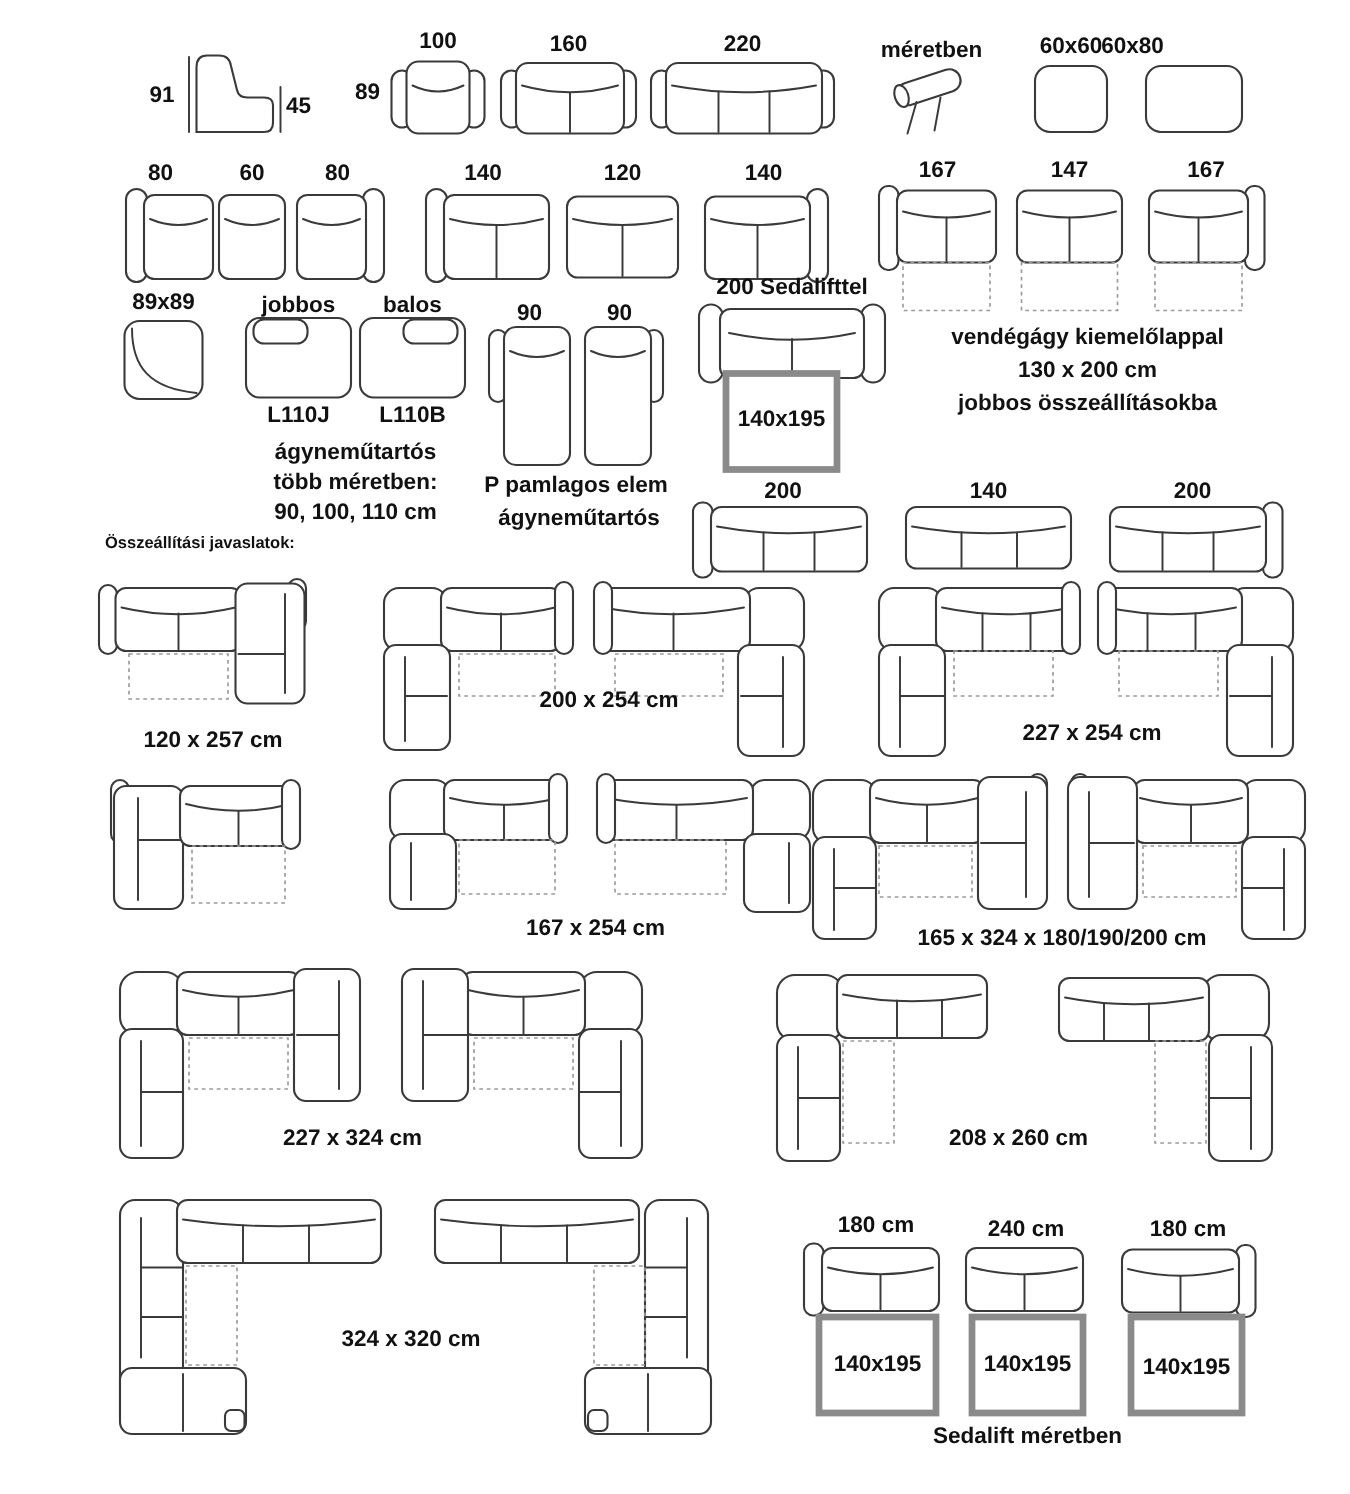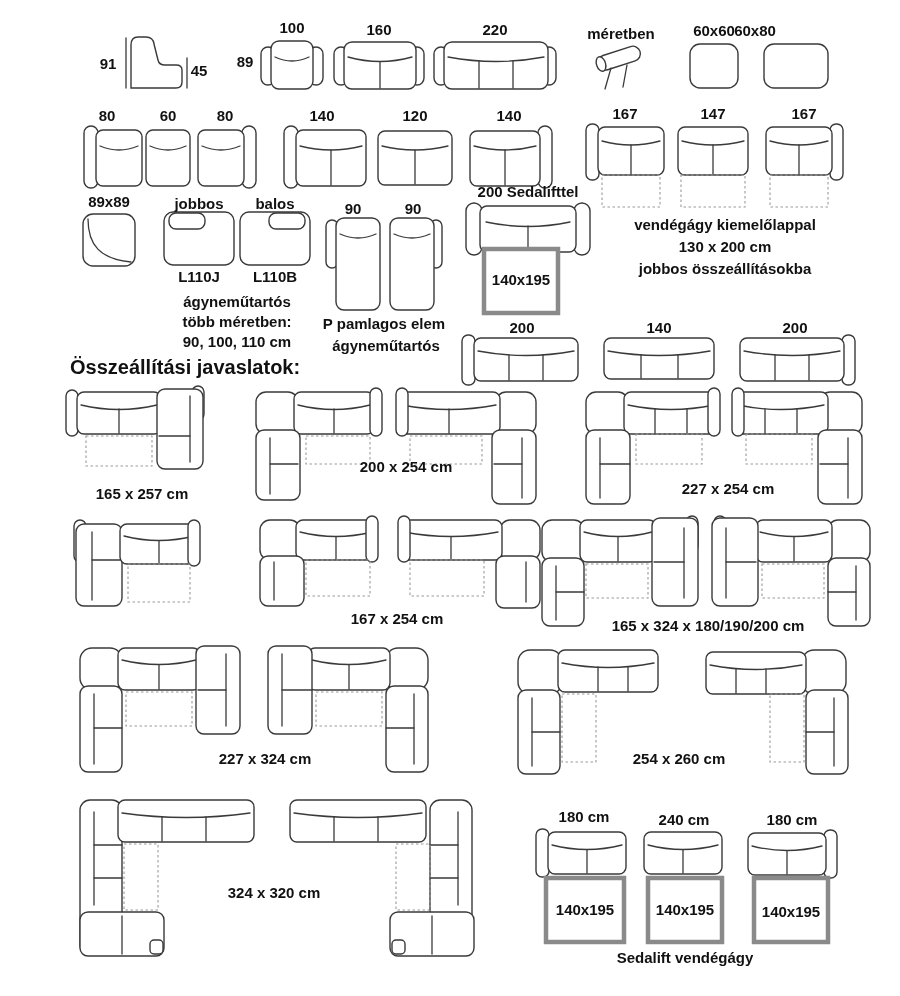--- a/index.html
+++ b/index.html
@@ -2,21 +2,21 @@
 <html><head>
 <meta charset="utf-8">
 <style>
   html,body{margin:0;padding:0;background:#fff;}
   #canvas{position:relative;width:900px;height:996px;background:#fff;overflow:hidden;
           font-family:"Liberation Sans",sans-serif;color:#111;}
   #art{position:absolute;left:0;top:0;}
   .lbl{position:absolute;transform:translateX(-50%);font-weight:bold;font-size:15px;
        white-space:nowrap;color:#111;line-height:1;}
   .lbl.left{transform:none;}
-  .lbl.head{font-size:20px;}
+  .lbl.head{font-size:11px;}
   
   .ln{fill:#fff;stroke:#3a3a3a;stroke-width:1.4;}
   .st{fill:none;stroke:#3a3a3a;stroke-width:1.3;stroke-linecap:round;}
   .ds{fill:none;stroke:#9a9a9a;stroke-width:1.1;stroke-dasharray:2.5 2.5;}
   .gb{fill:#fff;stroke:#8a8a8a;stroke-width:4.5;}
 </style>
 </head>
 <body>
 
 <div id="canvas">
@@ -430,30 +430,30 @@
 
 <div class="lbl" style="left:384px;top:316px">P pamlagos elem</div>
 <div class="lbl" style="left:386px;top:338px">ágyneműtartós</div>
 
 <div class="lbl" style="left:522px;top:320px">200</div>
 <div class="lbl" style="left:659px;top:320px">140</div>
 <div class="lbl" style="left:795px;top:320px">200</div>
 
 <div class="lbl left head" style="left:70px;top:357px">Összeállítási javaslatok:</div>
 
-<div class="lbl" style="left:142px;top:486px">165 x 257 cm</div>
+<div class="lbl" style="left:142px;top:486px">120 x 257 cm</div>
 <div class="lbl" style="left:406px;top:459px">200 x 254 cm</div>
 <div class="lbl" style="left:728px;top:481px">227 x 254 cm</div>
 <div class="lbl" style="left:397px;top:611px">167 x 254 cm</div>
 <div class="lbl" style="left:708px;top:618px">165 x 324 x 180/190/200 cm</div>
-<div class="lbl" style="left:265px;top:751px">227 x 324 cm</div>
-<div class="lbl" style="left:679px;top:751px">254 x 260 cm</div>
+<div class="lbl" style="left:235px;top:751px">227 x 324 cm</div>
+<div class="lbl" style="left:679px;top:751px">208 x 260 cm</div>
 <div class="lbl" style="left:274px;top:885px">324 x 320 cm</div>
 
 <div class="lbl" style="left:584px;top:809px">180 cm</div>
 <div class="lbl" style="left:684px;top:812px">240 cm</div>
 <div class="lbl" style="left:792px;top:812px">180 cm</div>
 <div class="lbl" style="left:585px;top:902px">140x195</div>
 <div class="lbl" style="left:685px;top:902px">140x195</div>
 <div class="lbl" style="left:791px;top:904px">140x195</div>
-<div class="lbl" style="left:685px;top:950px">Sedalift vendégágy</div>
+<div class="lbl" style="left:685px;top:950px">Sedalift méretben</div>
 
 </div>
 
 </body></html>

